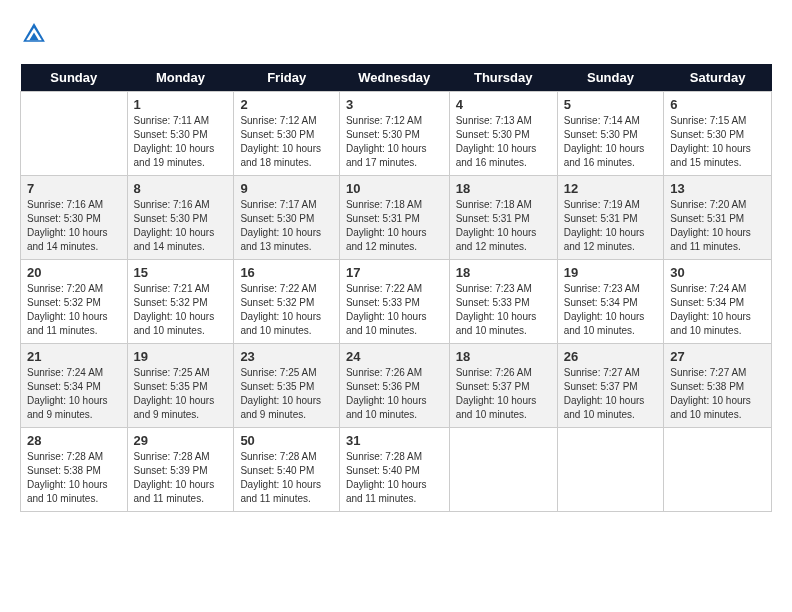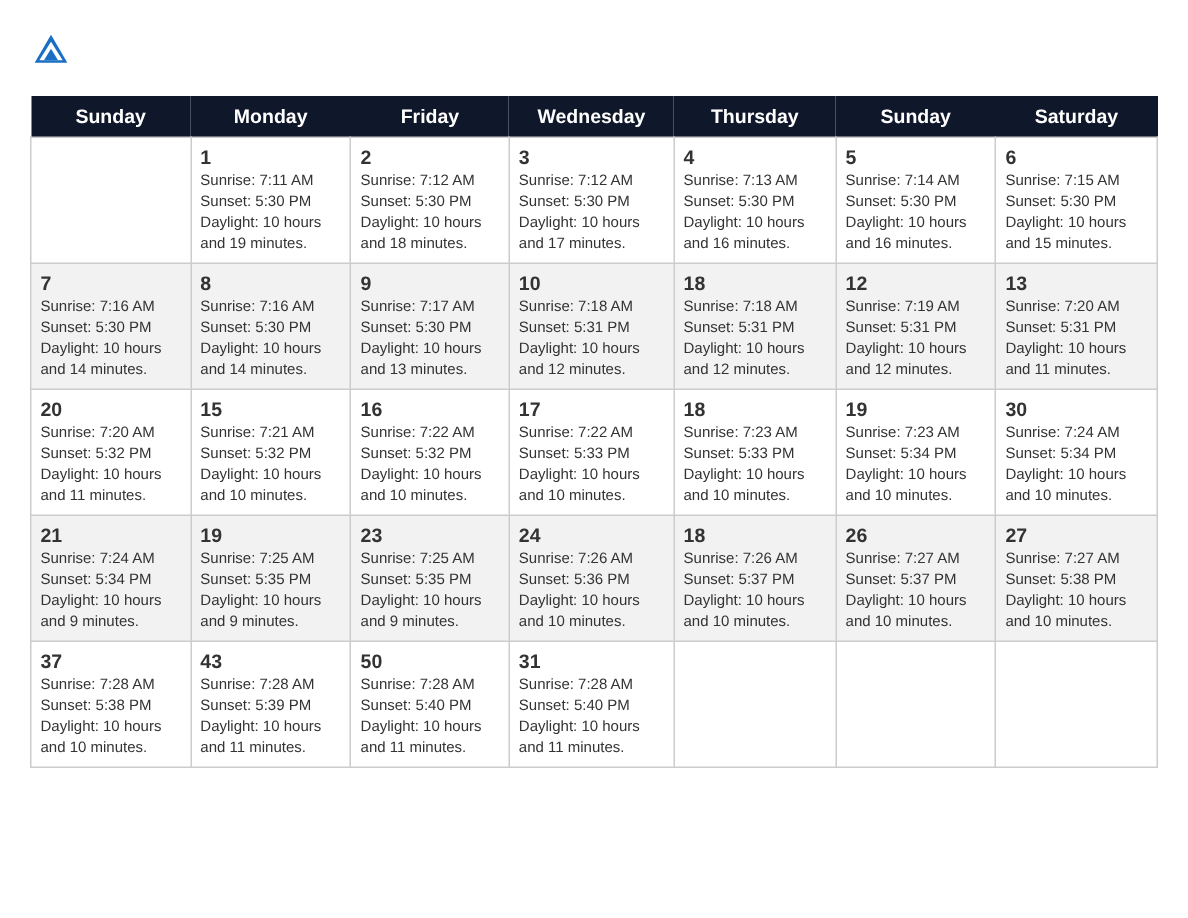--- a/index.html
+++ b/index.html
@@ -240,25 +240,25 @@
           <span class="day-number">26</span>
           <div class="day-info">Sunrise: 7:27 AM<br>Sunset: 5:37 PM<br>Daylight: 10 hours and 10 minutes.</div>
         </td>
         <td>
           <span class="day-number">27</span>
           <div class="day-info">Sunrise: 7:27 AM<br>Sunset: 5:38 PM<br>Daylight: 10 hours and 10 minutes.</div>
         </td>
       </tr>
       <tr>
         <td>
-          <span class="day-number">37</span>
+          <span class="day-number">28</span>
           <div class="day-info">Sunrise: 7:28 AM<br>Sunset: 5:38 PM<br>Daylight: 10 hours and 10 minutes.</div>
         </td>
         <td>
-          <span class="day-number">43</span>
+          <span class="day-number">29</span>
           <div class="day-info">Sunrise: 7:28 AM<br>Sunset: 5:39 PM<br>Daylight: 10 hours and 11 minutes.</div>
         </td>
         <td>
           <span class="day-number">50</span>
           <div class="day-info">Sunrise: 7:28 AM<br>Sunset: 5:40 PM<br>Daylight: 10 hours and 11 minutes.</div>
         </td>
         <td>
           <span class="day-number">31</span>
           <div class="day-info">Sunrise: 7:28 AM<br>Sunset: 5:40 PM<br>Daylight: 10 hours and 11 minutes.</div>
         </td>

